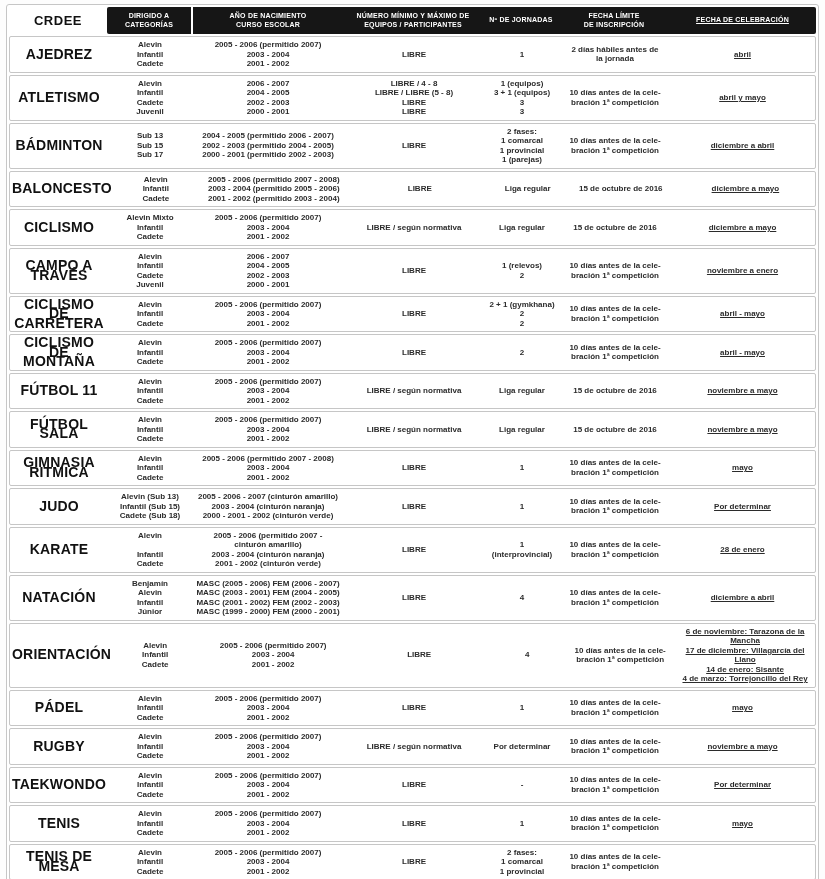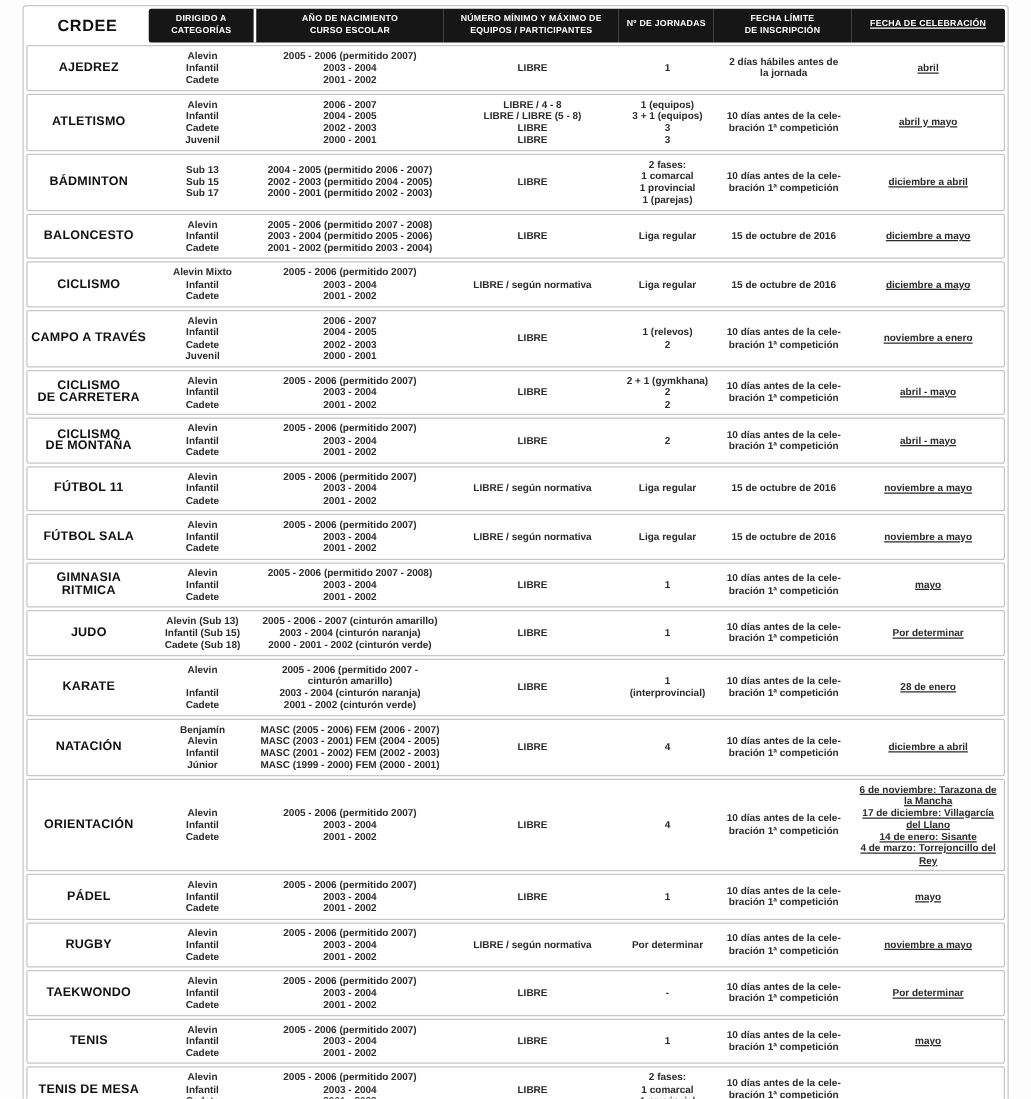--- a/index.html
+++ b/index.html
@@ -4,21 +4,21 @@
 <style>
   * { margin:0; padding:0; box-sizing:border-box; }
   html,body { width:825px; background:#ffffff; }
   body {
     font-family:"Liberation Sans", sans-serif;
     color:#222222;
     -webkit-font-smoothing:antialiased;
   }
   .page {
     width:825px; height:879px;
-    padding:4px 18px;
+    padding:4px 6px;
     background:#fdfdfd;
   }
   .table-wrap {
     width:100%;
     border:1px solid #c6c6c6;
     border-radius:3px;
     padding:2px;
     background:#ffffff;
   }
   
@@ -65,21 +65,21 @@
     display:flex; flex-direction:column;
     justify-content:center; align-items:center;
     text-align:center;
     font-size:8px;
     font-weight:bold;
     line-height:9.5px;
     color:#2b2b2b;
     padding:1px 2px;
   }
   .cell .line { min-height:9.5px; }
-  .cell.sport { font-size:10px; color:#111111; letter-spacing:.2px; }
+  .cell.sport { font-size:14px; color:#111111; letter-spacing:.2px; }
   
   .c-sport  { flex:0 0 98px;  }
   .c-cat    { flex:0 0 84px;  }
   .c-years  { flex:0 0 152px; }
   .c-equip  { flex:0 0 140px; }
   .c-jorn   { flex:0 0 76px;  }
   .c-lim    { flex:0 0 110px; }
   .c-celeb  { flex:1 1 auto;text-decoration:underline;  }
 </style>
 </head>

